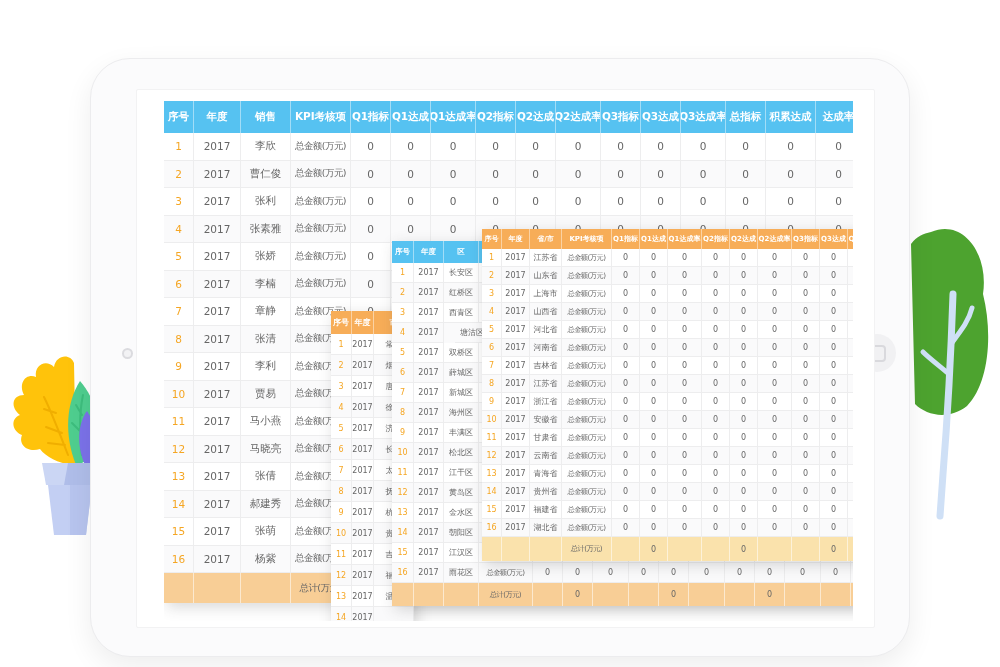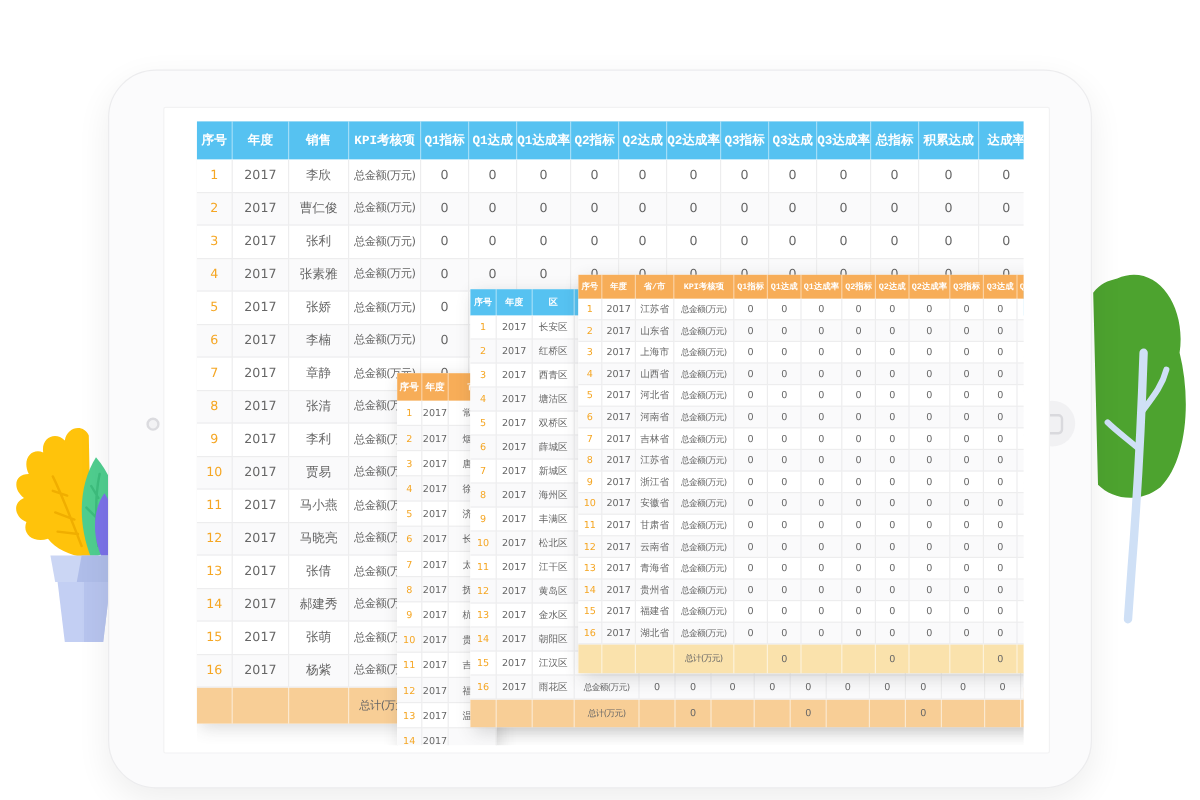--- a/index.html
+++ b/index.html
@@ -21,21 +21,21 @@
   .screen{position:absolute;left:45px;top:30px;width:737px;height:537px;background:#ffffff;
           border:1px solid #F2F2F3;border-radius:2px;}
   
   .content{position:absolute;left:73px;top:42px;width:689px;height:520px;overflow:hidden;}
   
   .tbl{position:absolute;background:#fff;box-shadow:3px 4px 14px rgba(60,60,60,0.20);}
   .tr{display:flex;align-items:stretch;box-sizing:border-box;}
   .td{flex:0 0 auto;box-sizing:border-box;display:flex;align-items:center;justify-content:center;
       border-right:1px solid #EDEDEE;border-bottom:1px solid #EDEDEE;color:#666;
       overflow:hidden;white-space:nowrap;padding:0 1px;}
-  .tr.head .td{border-right:1px solid rgba(255,255,255,0.45);border-bottom:none;color:#fff;font-weight:bold;font-family:Liberation Mono, monospace;}
+  .tr.head .td{border-right:1px solid rgba(255,255,255,0.45);border-bottom:none;color:#fff;font-weight:bold;}
   .tbl.blue .tr.head{background:var(--blue-header);}
   .tbl.orange .tr.head{background:var(--orange-header);}
   .tr.even{background:#FAFAFB;}
   .tr.odd{background:#FFFFFF;}
   .tbl.blue .tr.total{background:var(--blue-total);}
   .tbl.orange .tr.total{background:var(--orange-total);}
   .tr.total .td{border-right:1px solid rgba(255,255,255,0.55);border-bottom:none;}
   .td.idx{color:var(--index-color);}
   .td.kpi{font-size:0.9em;letter-spacing:-0.5px;}
 </style>
@@ -537,21 +537,21 @@
             <div class="td" style="width: 36px; height: 20px;">0</div>
             <div class="td" style="width: 30px; height: 20px;">0</div>
             <div class="td" style="width: 30px; height: 20px;">0</div>
             <div class="td" style="width: 36px; height: 20px;">0</div>
             <div class="td" style="width: 30px; height: 20px;">0</div>
             <div class="td" style="width: 40px; height: 20px;">0</div>
           </div>
           <div class="tr even">
             <div class="td idx" style="width: 22px; height: 20px;">4</div>
             <div class="td" style="width: 30px; height: 20px;">2017</div>
-            <div class="td" style="width: 35px; height: 20px;">塘沽区</div>
+            <div class="td" style="width: 35px; height: 20px; margin-left: 11px;">塘沽区</div>
             <div class="td kpi" style="width: 54px; height: 20px;">总金额(万元)</div>
             <div class="td" style="width: 30px; height: 20px;">0</div>
             <div class="td" style="width: 30px; height: 20px;">0</div>
             <div class="td" style="width: 36px; height: 20px;">0</div>
             <div class="td" style="width: 30px; height: 20px;">0</div>
             <div class="td" style="width: 30px; height: 20px;">0</div>
             <div class="td" style="width: 36px; height: 20px;">0</div>
             <div class="td" style="width: 30px; height: 20px;">0</div>
             <div class="td" style="width: 30px; height: 20px;">0</div>
             <div class="td" style="width: 36px; height: 20px;">0</div>

